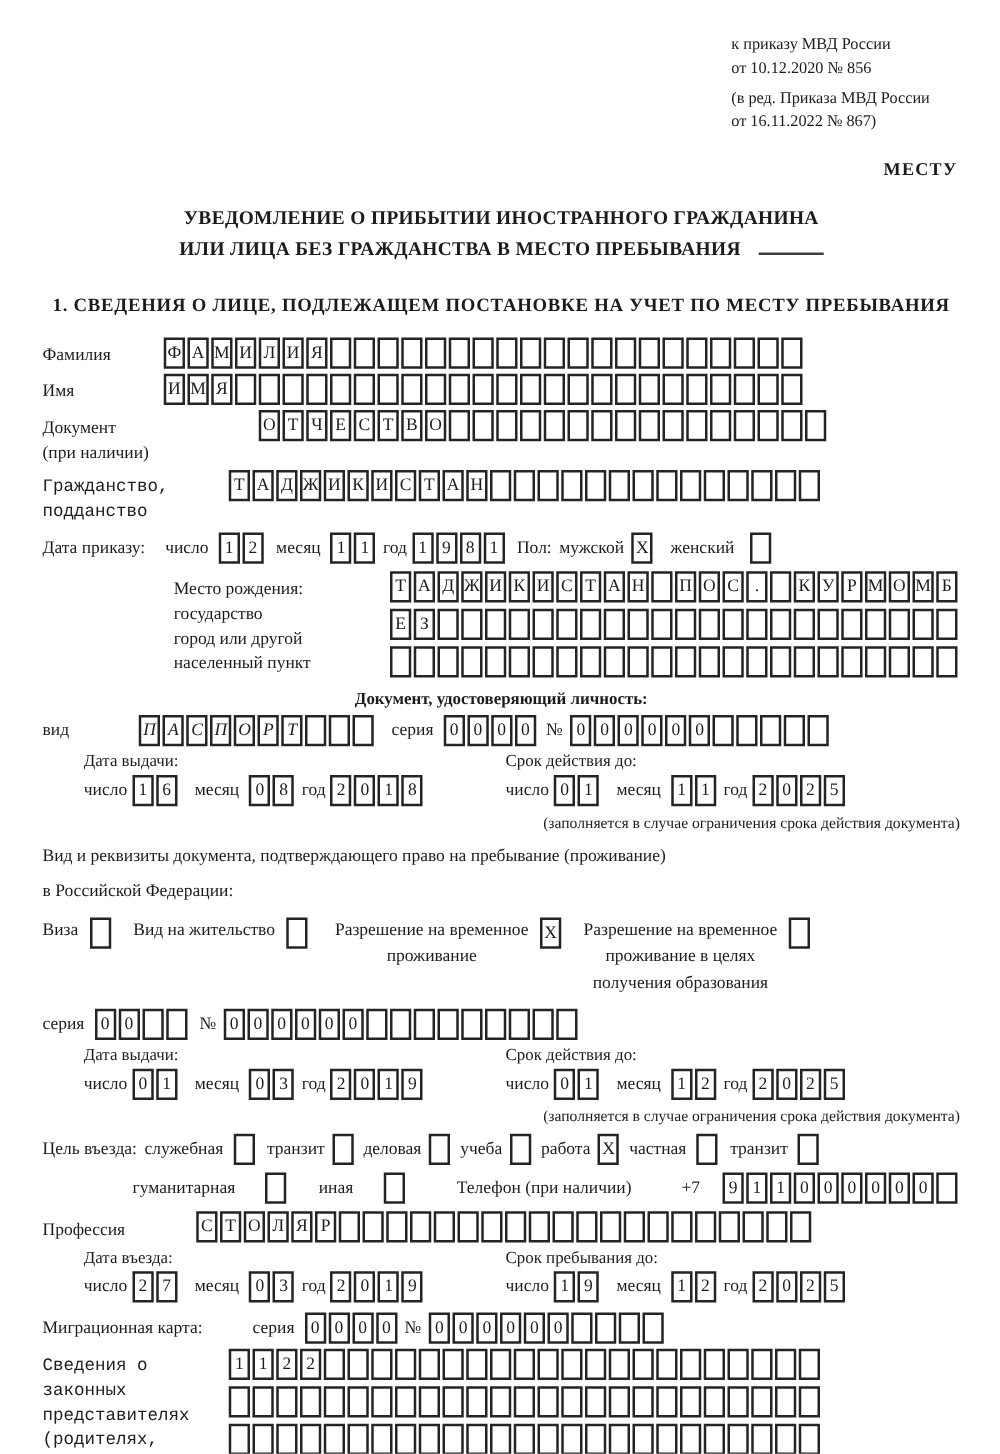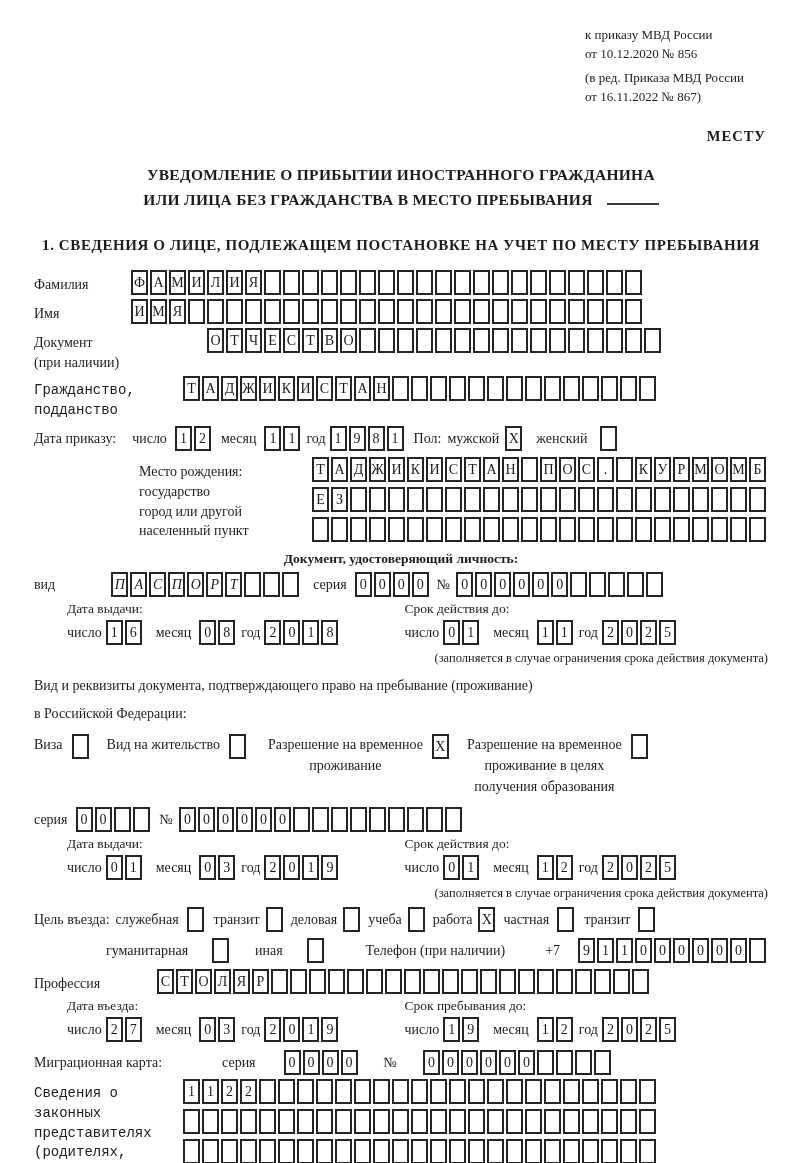--- a/index.html
+++ b/index.html
@@ -255,21 +255,21 @@
   <div class="inline-row" style="margin-top:6px;justify-content:space-between;">
     <span class="g72">гуманитарная</span>
     <span class="cells g12"><span class="cell"></span></span>
     <span class="g12">иная</span>
     <span class="cells g12"><span class="cell"></span></span>
     <span class="g28">Телефон (при наличии)</span>
     <span class="g28">+7</span>
     <span class="cells g6"><span class="cell">9</span><span class="cell">1</span><span class="cell">1</span><span class="cell">0</span><span class="cell">0</span><span class="cell">0</span><span class="cell">0</span><span class="cell">0</span><span class="cell">0</span><span class="cell"></span></span>
   </div>
 
-  <div class="row" style="margin-top:6px;">
+  <div class="row" style="margin-top:6px;align-items:center;">
     <div class="rlabel w125">Профессия</div>
     <div class="cells"><span class="cell">С</span><span class="cell">Т</span><span class="cell">О</span><span class="cell">Л</span><span class="cell">Я</span><span class="cell">Р</span><span class="cell"></span><span class="cell"></span><span class="cell"></span><span class="cell"></span><span class="cell"></span><span class="cell"></span><span class="cell"></span><span class="cell"></span><span class="cell"></span><span class="cell"></span><span class="cell"></span><span class="cell"></span><span class="cell"></span><span class="cell"></span><span class="cell"></span><span class="cell"></span><span class="cell"></span><span class="cell"></span><span class="cell"></span><span class="cell"></span></div>
   </div>
 
   <div class="dates">
     <div class="dates-col dates-c1">
       <div class="dates-head">Дата въезда:</div>
       <div class="inline-row">
         <span>число</span>
         <span class="cells g4"><span class="cell">2</span><span class="cell">7</span></span>
@@ -285,21 +285,21 @@
         <span>число</span>
         <span class="cells g4"><span class="cell">1</span><span class="cell">9</span></span>
         <span class="g12">месяц</span>
         <span class="cells g8"><span class="cell">1</span><span class="cell">2</span></span>
         <span class="g4">год</span>
         <span class="cells g4"><span class="cell">2</span><span class="cell">0</span><span class="cell">2</span><span class="cell">5</span></span>
       </div>
     </div>
   </div>
 
-  <div class="inline-row" style="margin-top:4px;gap:20px;">
+  <div class="inline-row" style="margin-top:4px;">
     <span>Миграционная карта:</span>
     <span class="g40">серия</span>
     <span class="cells g8"><span class="cell">0</span><span class="cell">0</span><span class="cell">0</span><span class="cell">0</span></span>
     <span class="g4">№</span>
     <span class="cells g6"><span class="cell">0</span><span class="cell">0</span><span class="cell">0</span><span class="cell">0</span><span class="cell">0</span><span class="cell">0</span><span class="cell"></span><span class="cell"></span><span class="cell"></span><span class="cell"></span></span>
   </div>
 
   <div class="row" style="margin-top:4px;">
     <div class="rlabel w149">
       <div>Сведения о</div>

